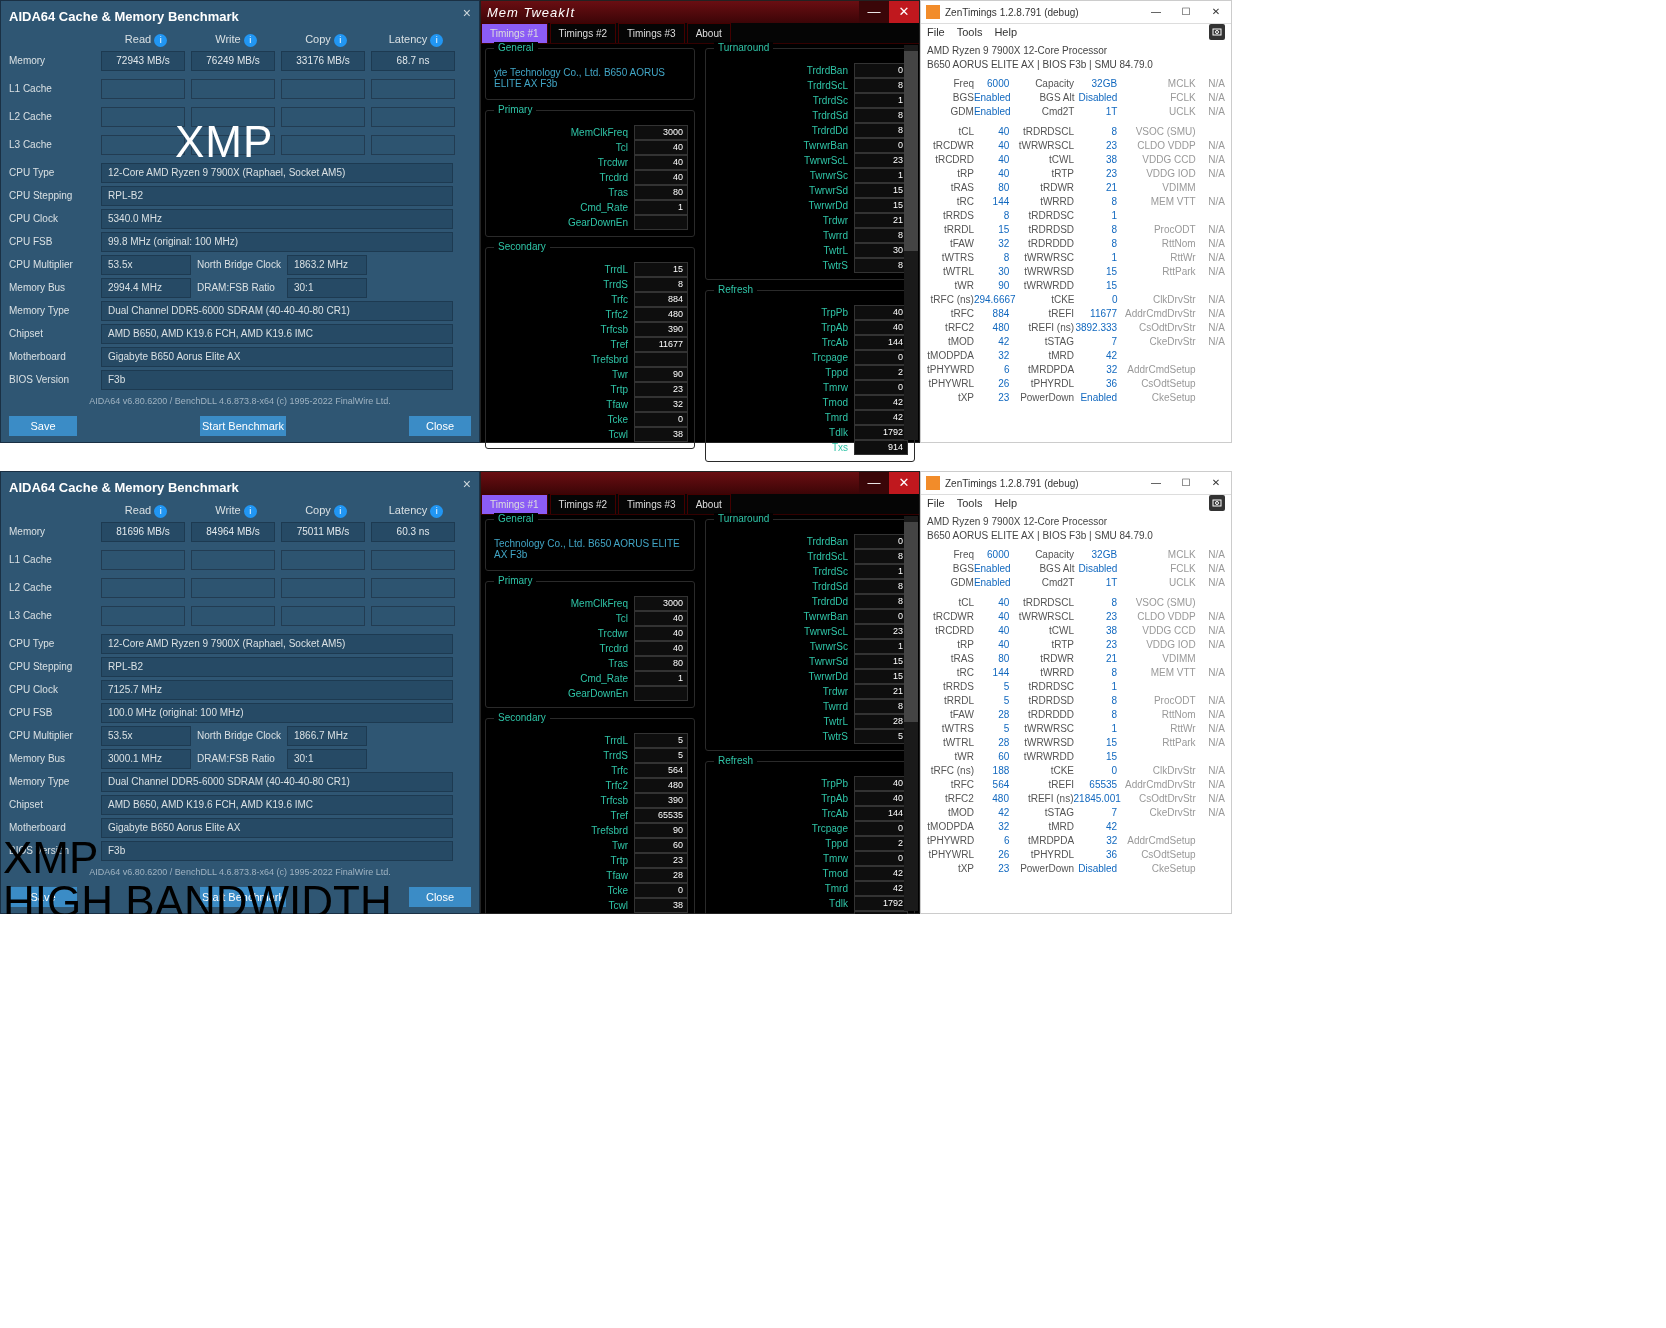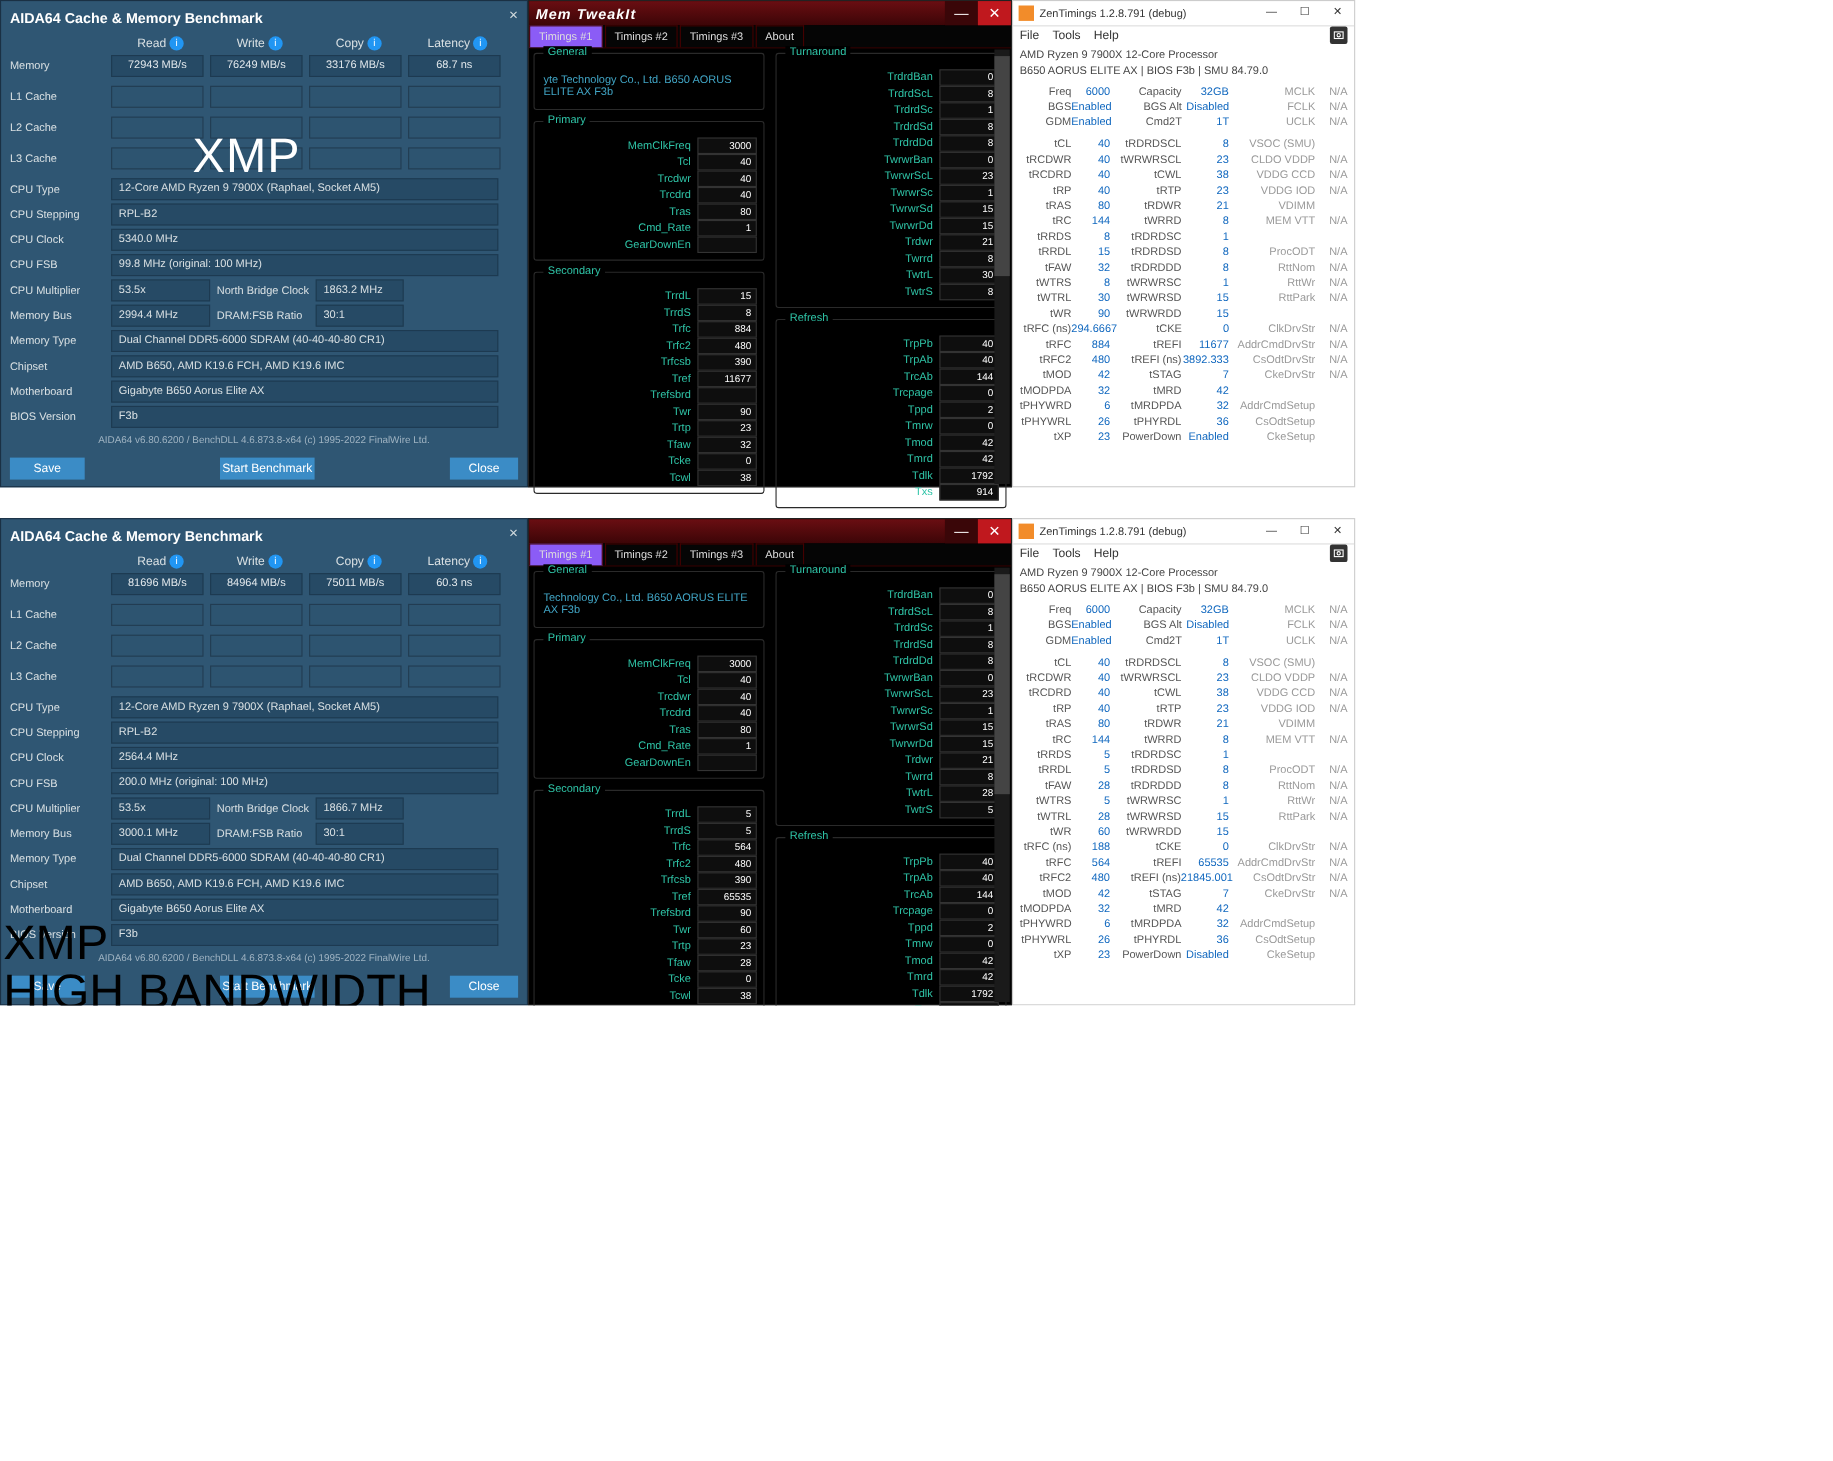--- a/index.html
+++ b/index.html
@@ -22,21 +22,21 @@
 .midlab{width:90px;font-size:10px;text-align:left;padding-left:6px}
 .btnrow{display:flex;justify-content:space-between;padding:4px 0 2px 0;margin-top:auto}
 .abtn{height:20px;line-height:20px;text-align:center;font-size:11px;color:#fff}
 .abtn.save{width:68px;background:#3b8cc6}
 .abtn.start{width:86px;background:#3b8cc6}
 .abtn.close{width:62px;background:#3b8cc6}
 .footer-t{font-size:9px;color:#9fb3c2;text-align:center;padding:3px 0}
 .overlay-xmp{position:absolute;font-size:44px;font-weight:500;color:#fff;left:174px;top:116px;letter-spacing:1px}
 
 .mt{width:438px;background:#000;position:relative;color:#ccc;font-size:10px;border:1px solid #222}
-.mt-title{background:linear-gradient(#6a0e12,#3c0507);height:22px;display:flex;align-items:center;padding-left:6px;color:#fff;font-size:13px;font-weight:bold;letter-spacing:1px;font-style:italic}
+.mt-title{background:linear-gradient(#6a0e12,#3c0507);height:22px;display:flex;align-items:center;padding-left:6px;color:#fff;font-size:13px;font-weight:normal;letter-spacing:1px;font-style:italic}
 .mt-wbtn{position:absolute;top:0;height:22px;display:flex}
 .mt-wbtn .b{width:30px;text-align:center;line-height:22px;font-size:13px;color:#fff}
 .mt-wbtn .min{background:#3a0608}
 .mt-wbtn .cl{background:#c0181e}
 .mt-tabs{display:flex;background:#050505;height:20px;border-bottom:1px solid #300}
 .mt-tabs .tb{padding:0 8px;line-height:20px;border:1px solid #400;border-bottom:none;margin-right:2px;font-size:10px;color:#ddd}
 .mt-tabs .tb.act{background:#8b5cf6}
 .mt-body{display:flex;padding:4px;gap:10px}
 .mt-col{flex:1;display:flex;flex-direction:column;gap:10px}
 .group{border:1px solid #2a2a2a;border-radius:3px;padding:14px 6px 6px 6px;position:relative}
@@ -629,25 +629,25 @@
         <div class="infrow">
           <div class="lab">CPU Type</div>
           <div class="inpf">12-Core AMD Ryzen 9 7900X  (Raphael, Socket AM5)</div>
         </div>
         <div class="infrow">
           <div class="lab">CPU Stepping</div>
           <div class="inpf">RPL-B2</div>
         </div>
         <div class="infrow">
           <div class="lab">CPU Clock</div>
-          <div class="inpf">2564.4 MHz</div>
+          <div class="inpf">7125.7 MHz</div>
         </div>
         <div class="infrow">
           <div class="lab">CPU FSB</div>
-          <div class="inpf">200.0 MHz  (original: 100 MHz)</div>
+          <div class="inpf">100.0 MHz  (original: 100 MHz)</div>
         </div>
         <div class="infrow">
           <div class="lab">CPU Multiplier</div>
           <div class="inpf half-w">53.5x</div>
           <div class="midlab">North Bridge Clock</div>
           <div class="inpf mid">1866.7 MHz</div>
         </div>
         <div></div>
         <div class="infrow">
           <div class="lab">Memory Bus</div>

